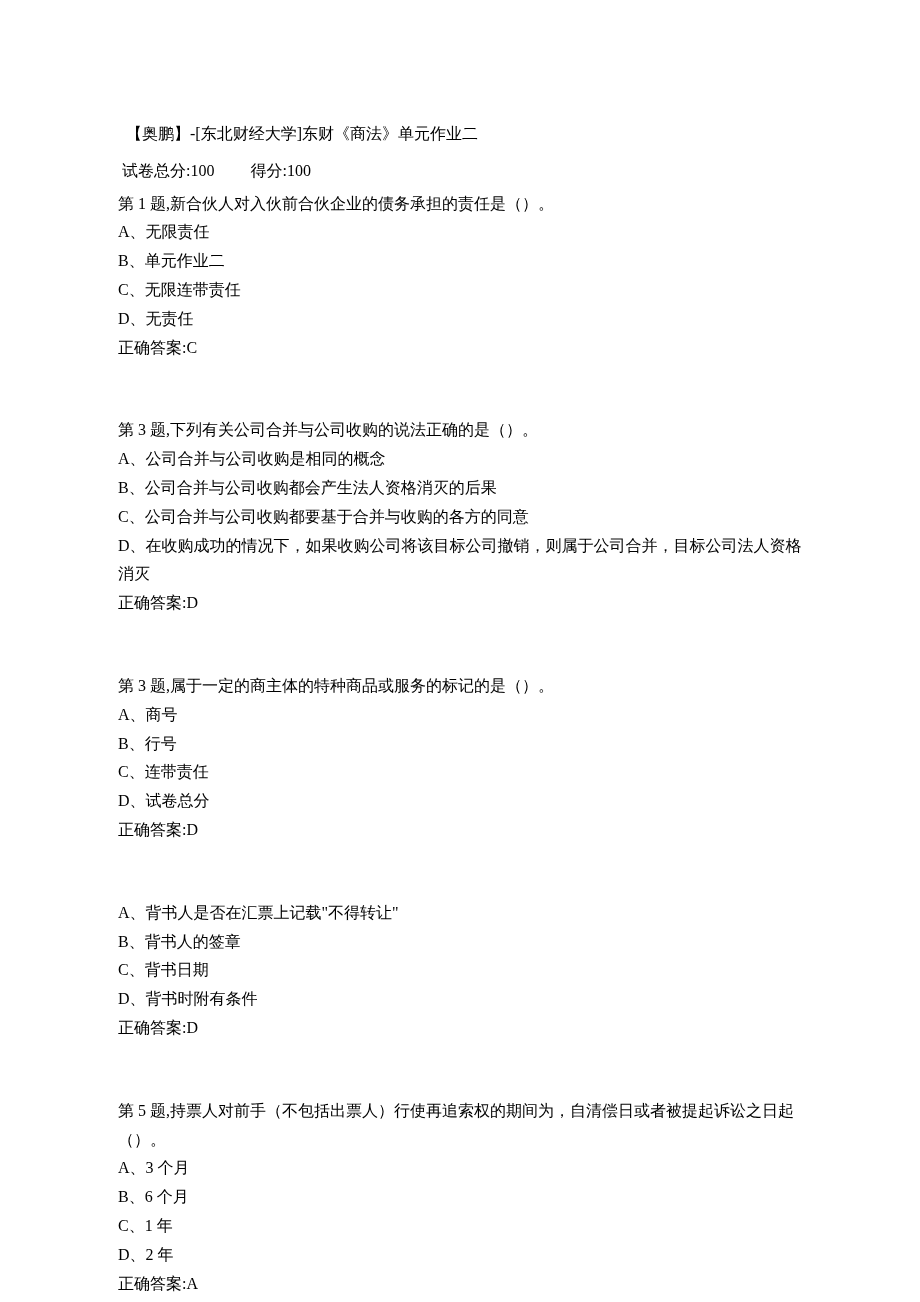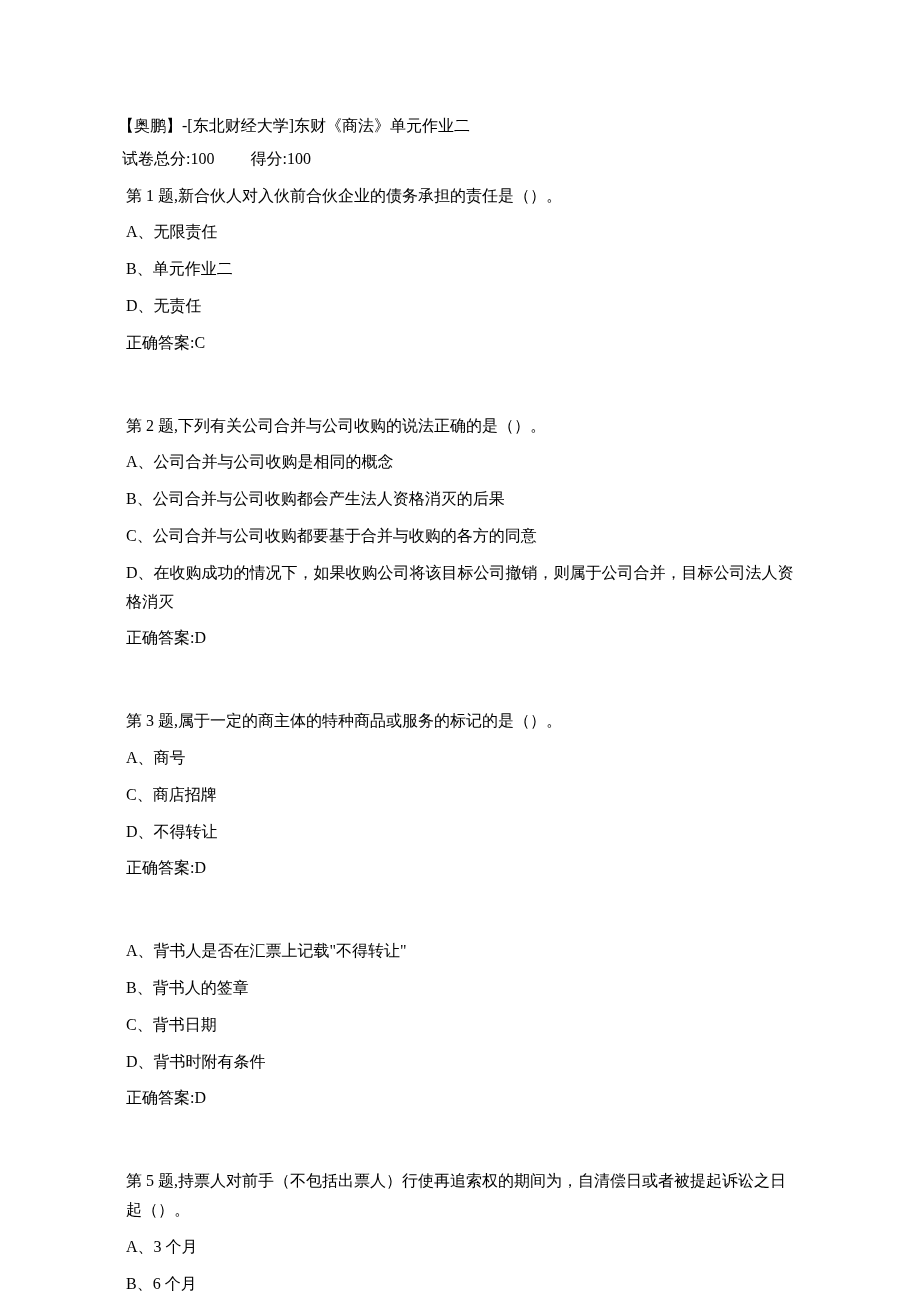--- a/index.html
+++ b/index.html
@@ -11,26 +11,26 @@
       color: #000000;
       line-height: 1.8;
     }
     .page {
       width: 920px;
       min-height: 1302px;
       padding: 112px 118px 0 118px;
       box-sizing: border-box;
     }
     .line {
-      margin: 8px;
+      margin: 0;
       padding: 0;
       white-space: pre-wrap;
     }
     .header-line {
-      margin: 0;
+      margin: 8px;
     }
     .score-line {
       margin: 4px;
     }
     .question-block {
       margin-bottom: 54px;
     }
     .score-gap {
       display: inline-block;
       width: 36px;
@@ -44,38 +44,40 @@
   <p class="header-line">【奥鹏】-[东北财经大学]东财《商法》单元作业二</p>
 
   <p class="score-line">
     <span>试卷总分:</span><span>100</span><span class="score-gap"></span><span>得分:</span><span>100</span>
   </p>
 
   <div class="question-block">
     <p class="line">第 1 题,新合伙人对入伙前合伙企业的债务承担的责任是（）。</p>
     <p class="line">A、无限责任</p>
     <p class="line">B、单元作业二</p>
+    <p class="line">C、无限连带责任</p>
     <p class="line">D、无责任</p>
     <p class="line"><span>正确答案:</span><span>C</span></p>
   </div>
 
   <div class="question-block">
-    <p class="line">第 2 题,下列有关公司合并与公司收购的说法正确的是（）。</p>
+    <p class="line">第 3 题,下列有关公司合并与公司收购的说法正确的是（）。</p>
     <p class="line">A、公司合并与公司收购是相同的概念</p>
     <p class="line">B、公司合并与公司收购都会产生法人资格消灭的后果</p>
     <p class="line">C、公司合并与公司收购都要基于合并与收购的各方的同意</p>
     <p class="line">D、在收购成功的情况下，如果收购公司将该目标公司撤销，则属于公司合并，目标公司法人资格消灭</p>
     <p class="line"><span>正确答案:</span><span>D</span></p>
   </div>
 
   <div class="question-block">
     <p class="line">第 3 题,属于一定的商主体的特种商品或服务的标记的是（）。</p>
     <p class="line">A、商号</p>
-    <p class="line">C、商店招牌</p>
-    <p class="line">D、不得转让</p>
+    <p class="line">B、行号</p>
+    <p class="line">C、连带责任</p>
+    <p class="line">D、试卷总分</p>
     <p class="line"><span>正确答案:</span><span>D</span></p>
   </div>
 
   <div class="question-block">
     <p class="line">A、背书人是否在汇票上记载"不得转让"</p>
     <p class="line">B、背书人的签章</p>
     <p class="line">C、背书日期</p>
     <p class="line">D、背书时附有条件</p>
     <p class="line"><span>正确答案:</span><span>D</span></p>
   </div>

